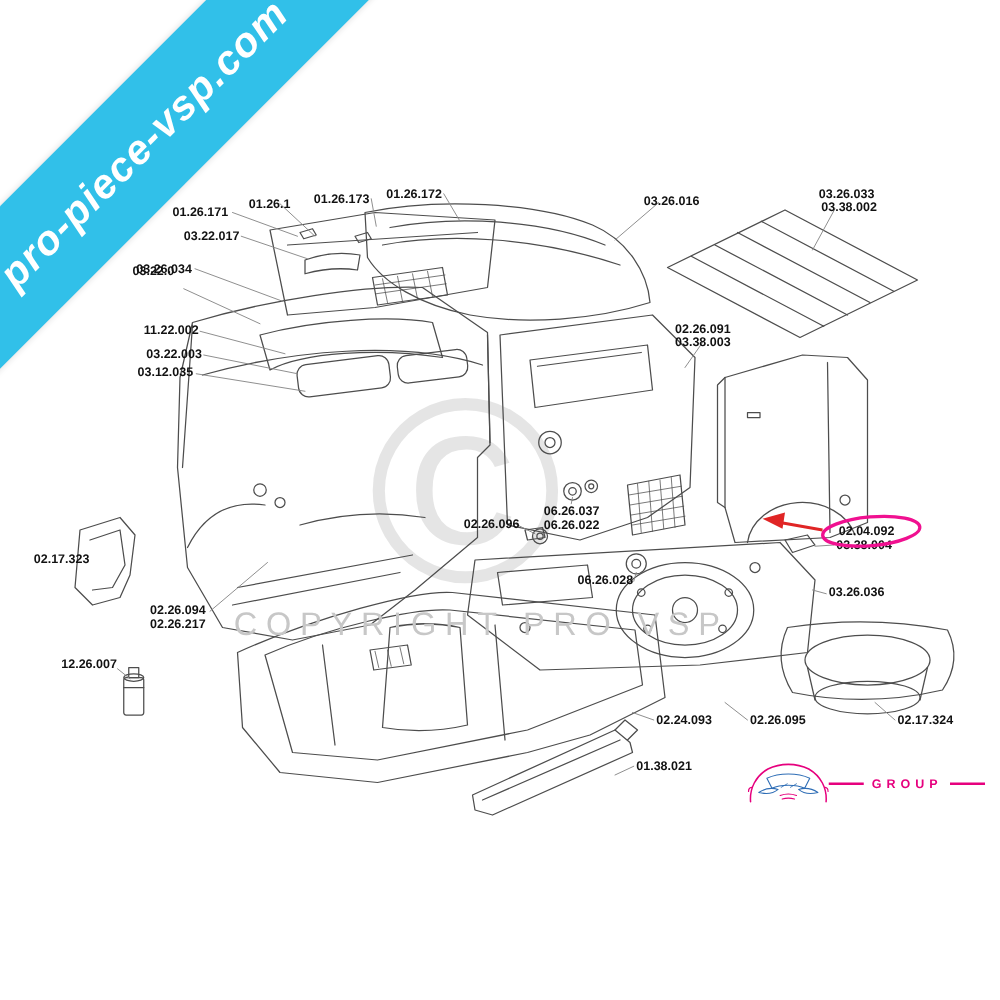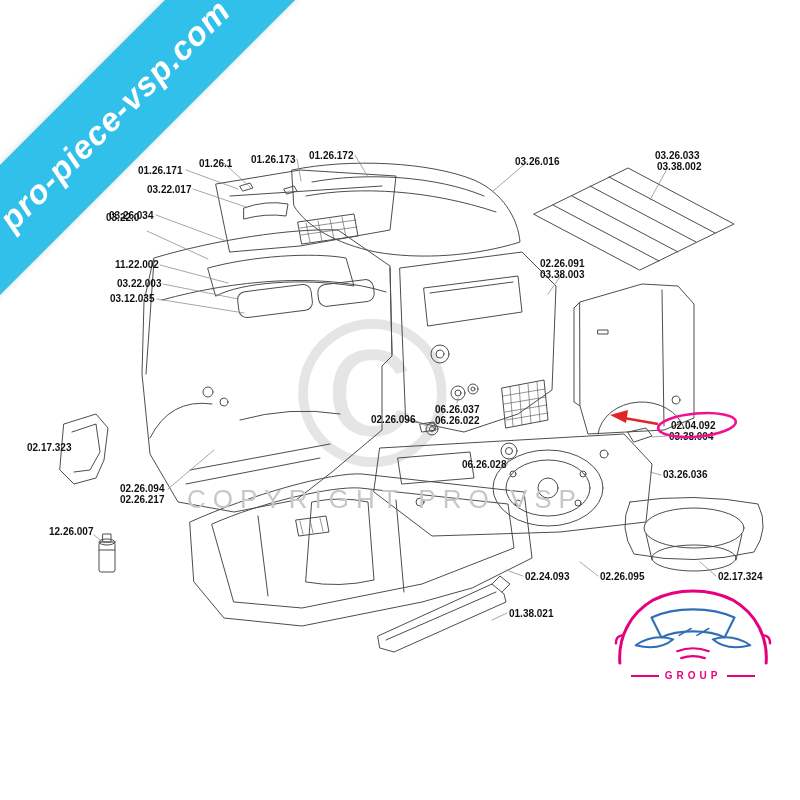--- a/index.html
+++ b/index.html
@@ -17,21 +17,21 @@
   
   .copyright{position:absolute;left:150px;top:484px;width:470px;text-align:center;
              font-size:26px;letter-spacing:7px;color:#c7c7c7;z-index:4;}
   .big-c{position:absolute;left:295px;top:288px;font-size:210px;line-height:1;
          color:#aaaaaa;opacity:.3;z-index:0;}
   
   .diagram-svg{position:absolute;left:0;top:0;z-index:1;}
   .highlight-svg{position:absolute;left:0;top:0;z-index:6;pointer-events:none;}
   
   .logo{position:absolute;left:598px;top:584px;width:190px;display:flex;
-        flex-direction:column;align-items:center;z-index:5;}
+        flex-direction:row;align-items:center;z-index:5;}
   .group-row{display:flex;align-items:center;gap:6px;color:#e6007e;font-size:10px;
              font-weight:bold;letter-spacing:4px;margin-top:2px;}
   .group-row .rule{width:28px;height:2px;background:#e6007e;}
   .pro-row{display:flex;align-items:flex-start;gap:5px;margin-top:2px;}
   .pro{color:#e6007e;font-size:46px;font-weight:bold;font-style:italic;line-height:1;}
   .vsp{color:#2f6eb6;font-size:46px;font-weight:bold;font-style:italic;
        letter-spacing:6px;line-height:1;margin-top:4px;}
   .hex{position:relative;width:22px;height:22px;background:#e6007e;margin-top:2px;
        clip-path:polygon(25% 3%,75% 3%,100% 50%,75% 97%,25% 97%,0 50%);}
   .hex-hole{position:absolute;left:7px;top:7px;width:8px;height:8px;background:#fff;

